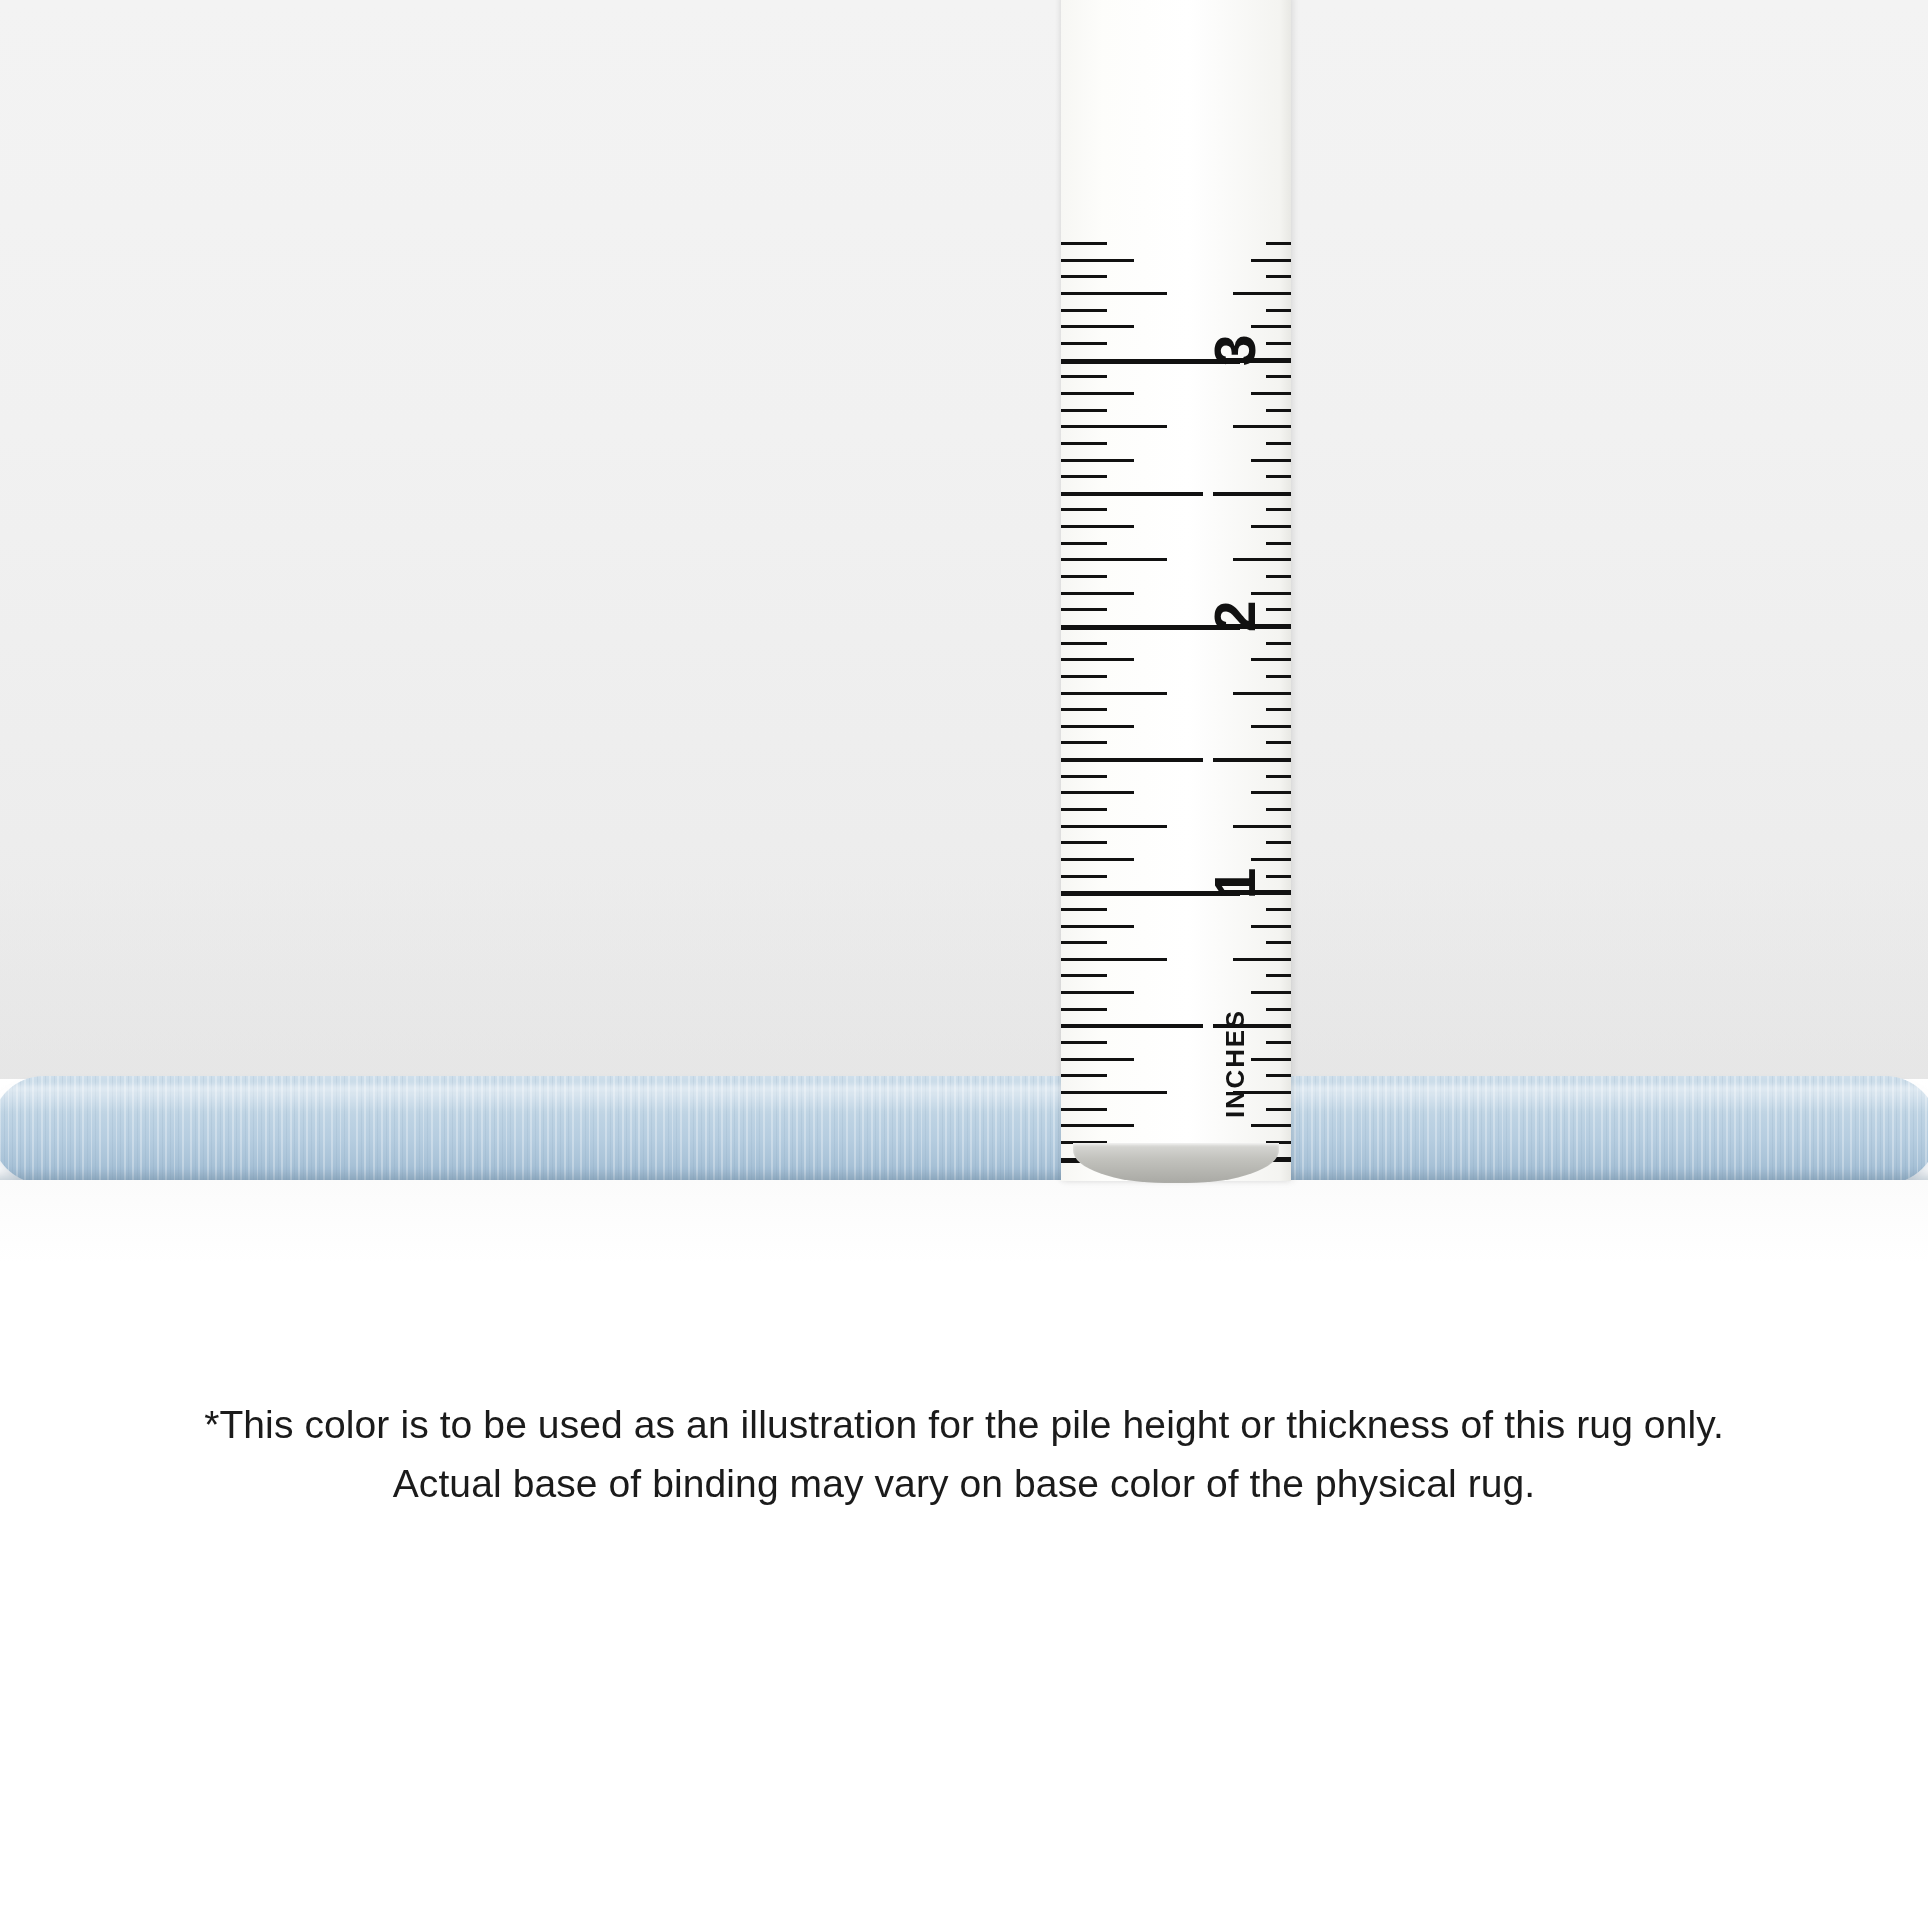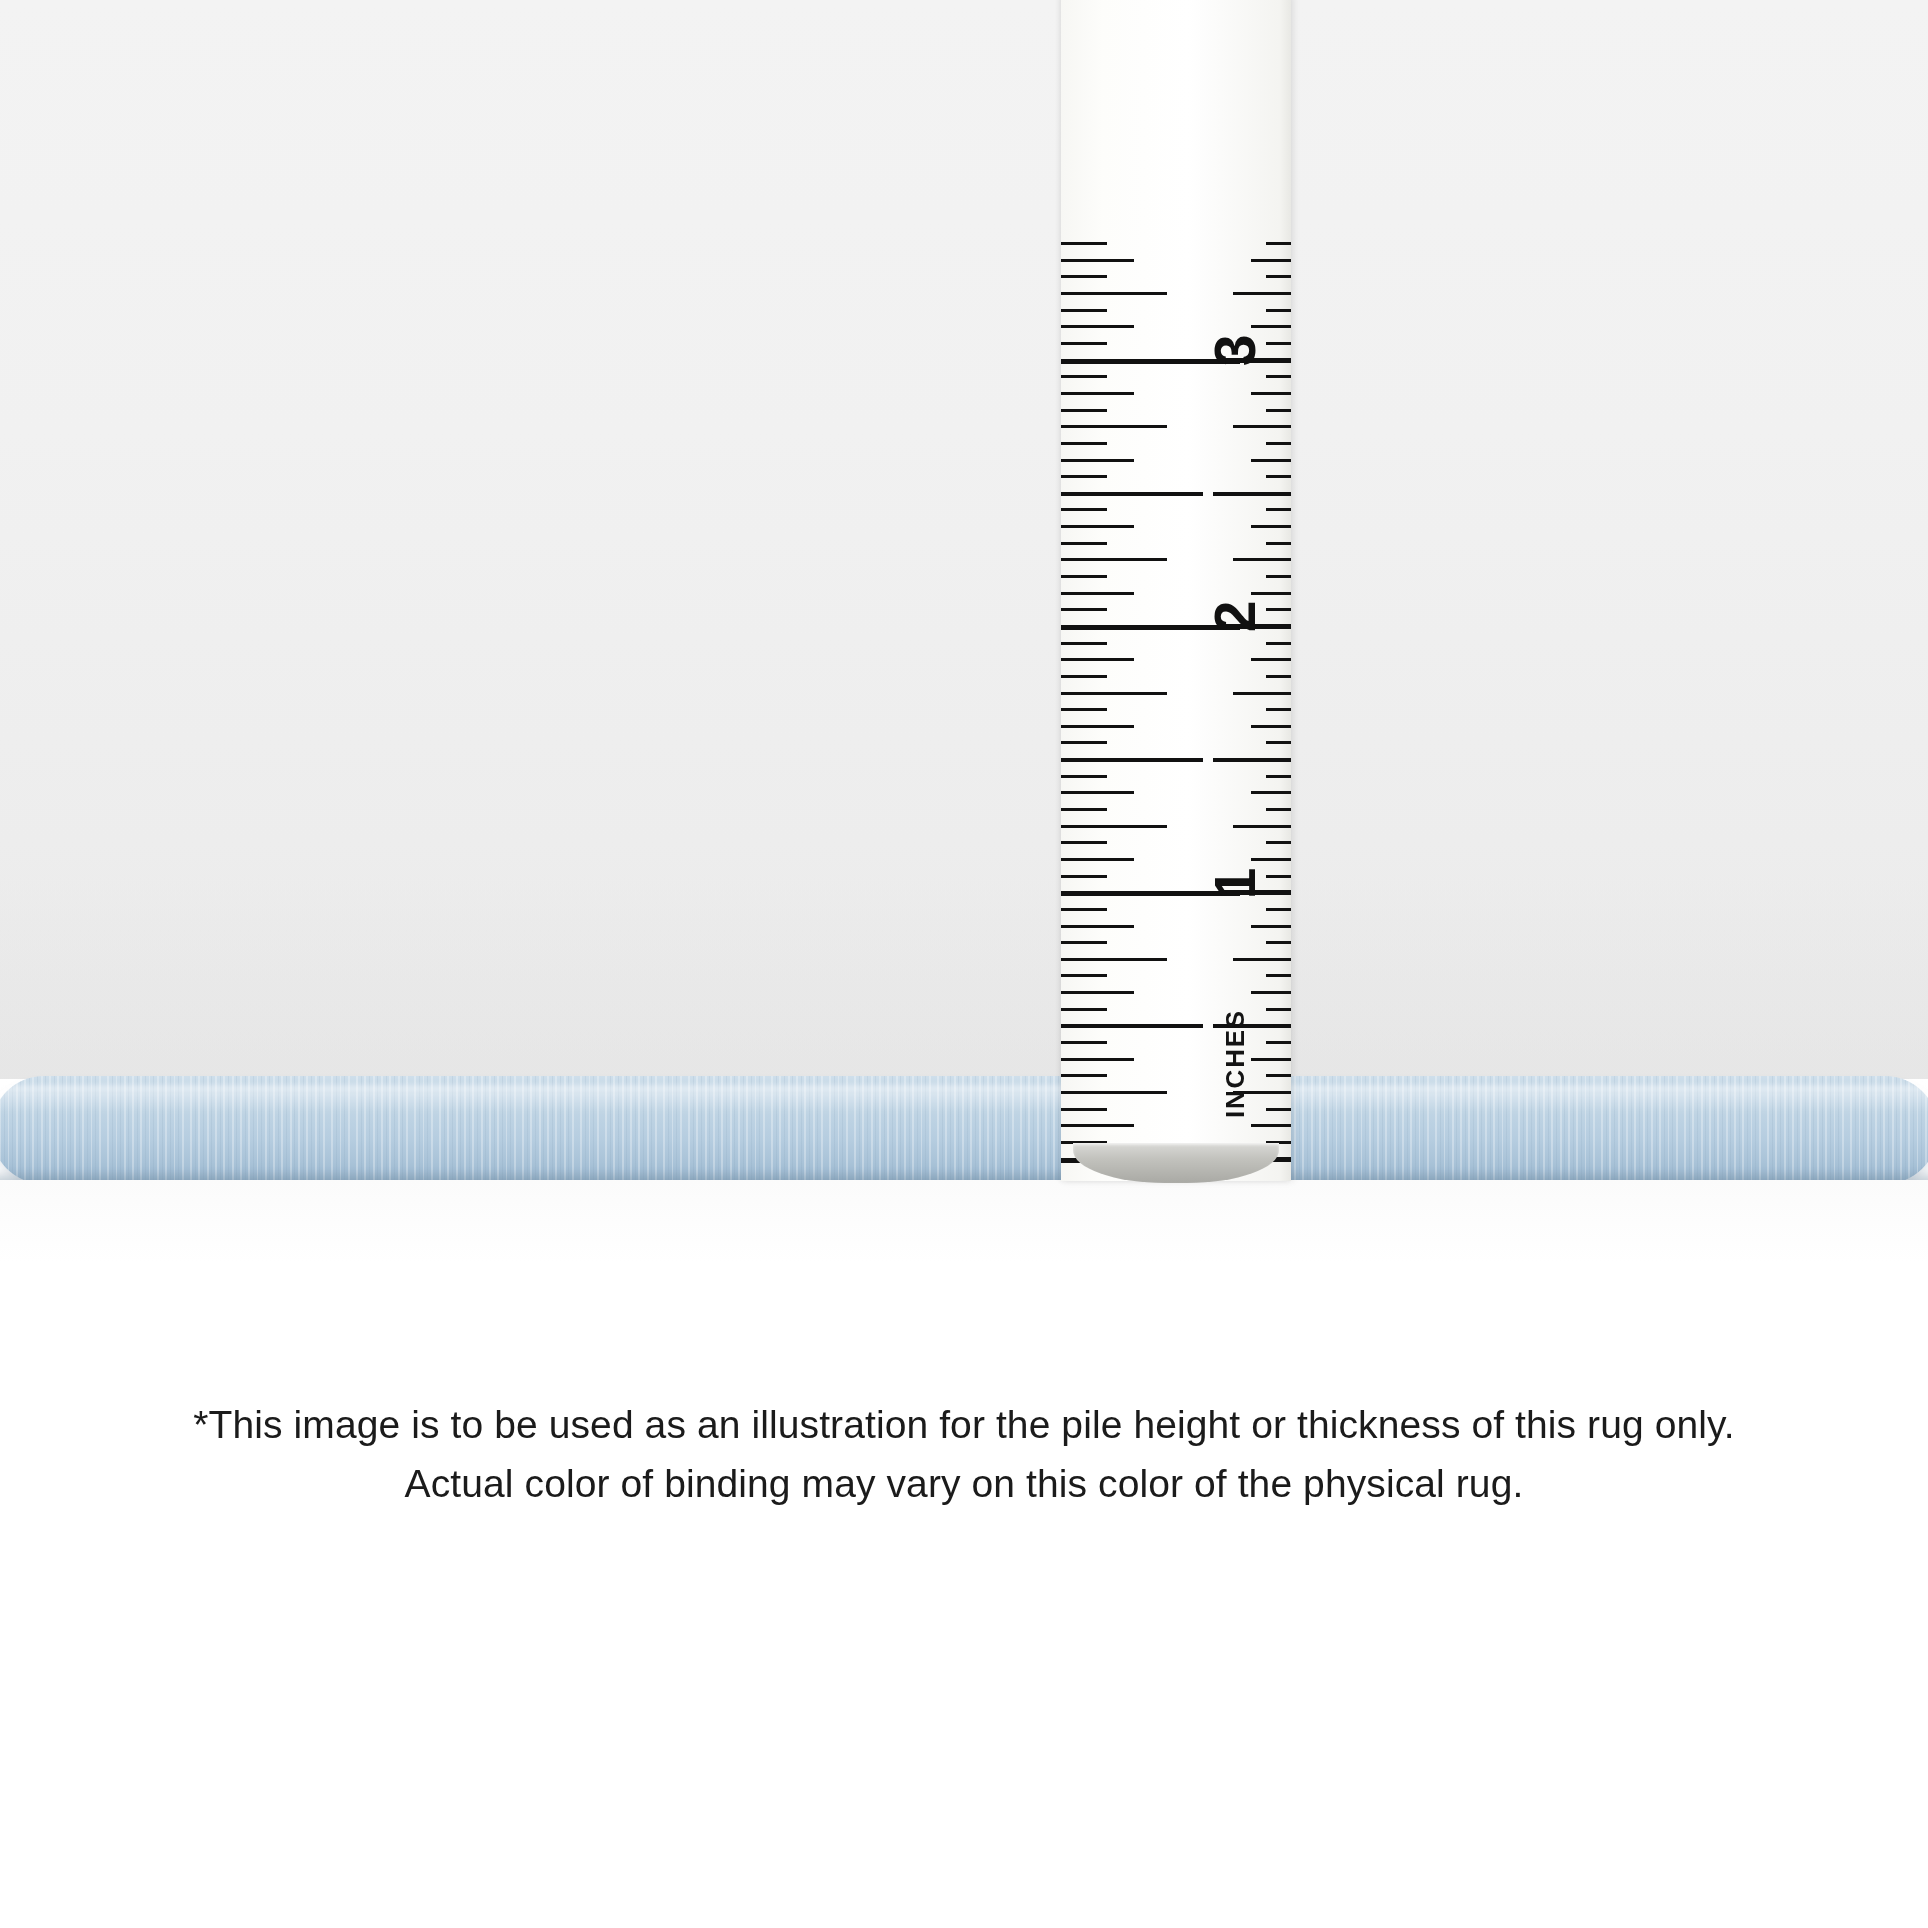--- a/index.html
+++ b/index.html
@@ -322,18 +322,18 @@
       <div class="num" id="num-3" style="top: 327px; left: 136px; width: 77px; text-align: center;">3</div>
 
       <div class="inches-label" id="inches" style="top: 1053px; left: 101px; width: 147px; text-align: center;">INCHES</div>
     </div>
 
     <div class="ruler-tip"></div>
 
   </div>
 
   <div class="caption">
-    <div>*This image is to be used as an illustration for the pile height or thickness of this rug only.</div>
-    <div>Actual color of binding may vary on this color of the physical rug.</div>
+    <div>*This color is to be used as an illustration for the pile height or thickness of this rug only.</div>
+    <div>Actual base of binding may vary on base color of the physical rug.</div>
   </div>
 
 </div>
 
 
 </body></html>

